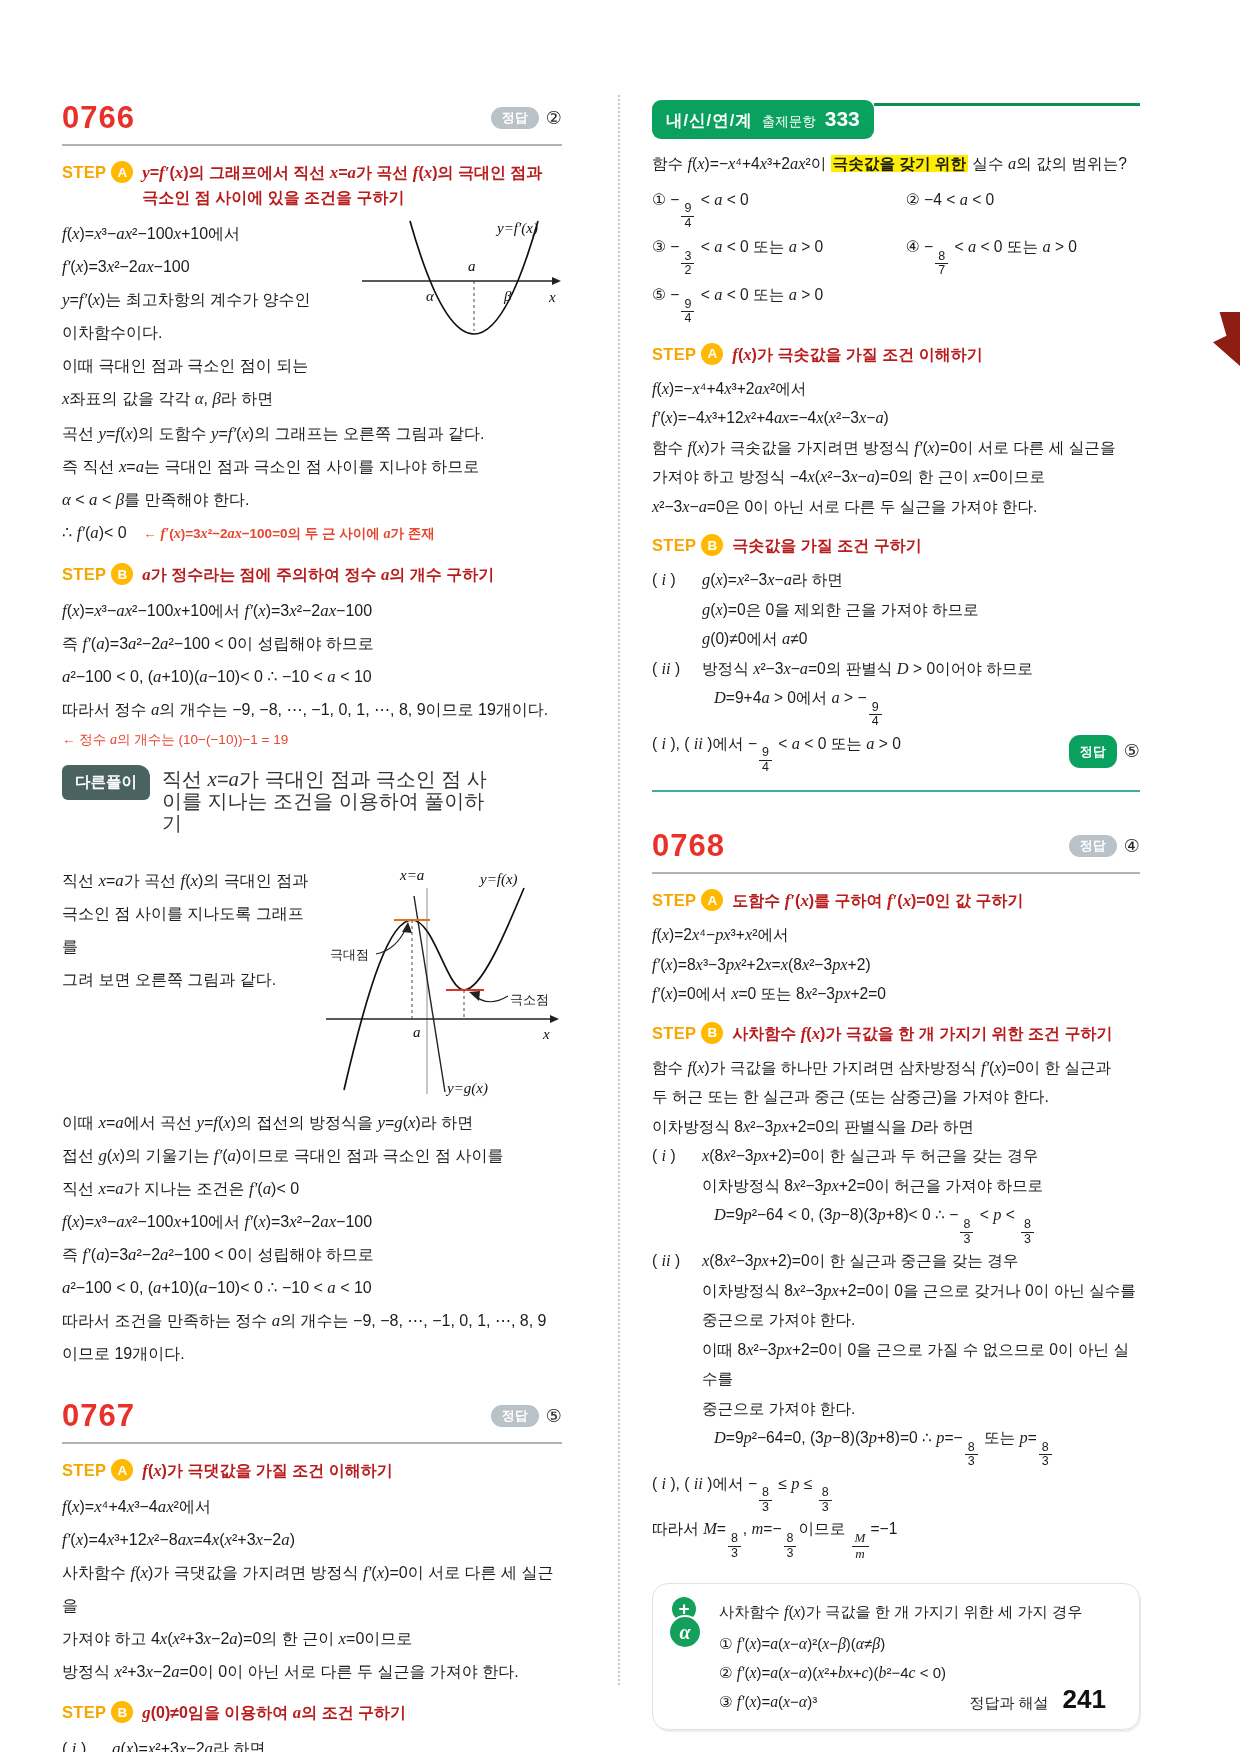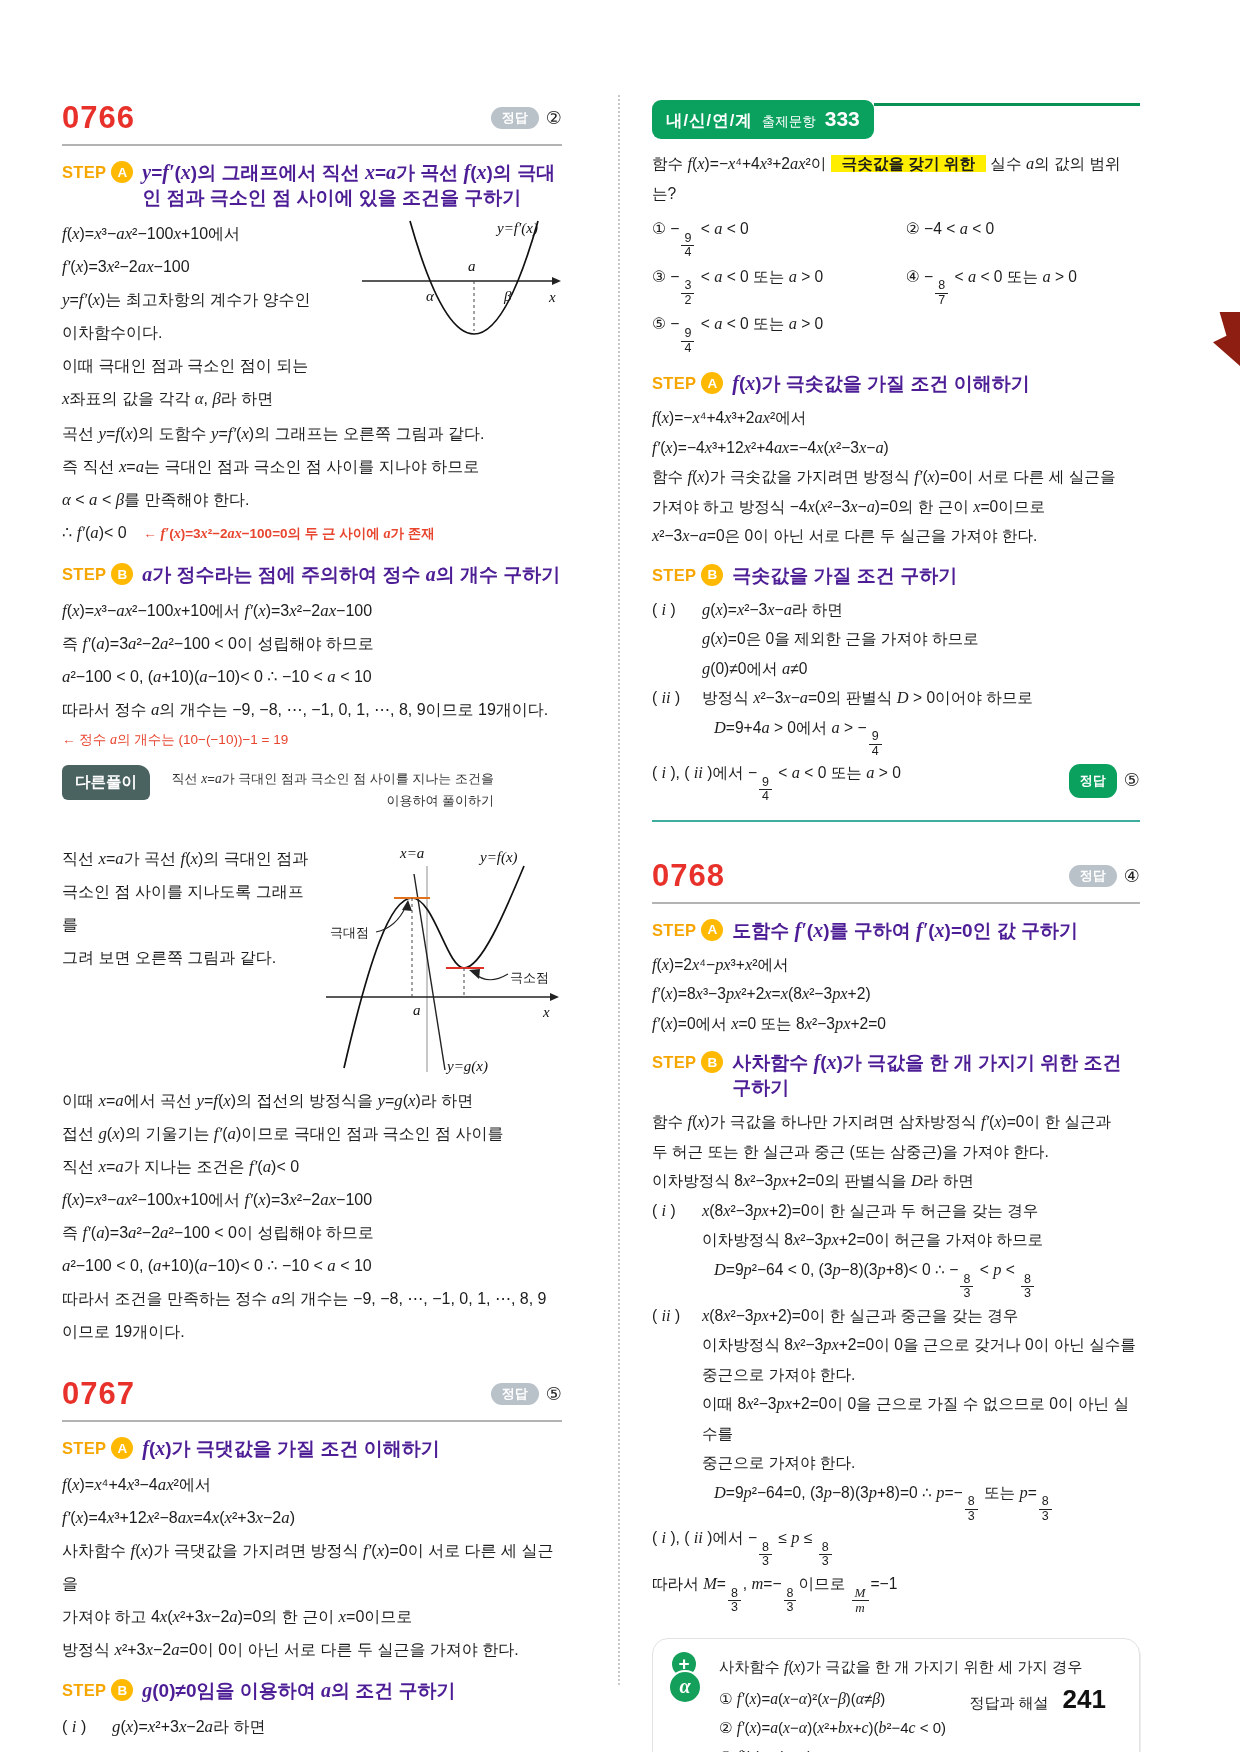--- a/index.html
+++ b/index.html
@@ -17,47 +17,47 @@
 
   .ph{border-bottom:2px solid #b3b3b3;display:flex;align-items:center;justify-content:space-between;padding-bottom:8px;margin-bottom:14px;}
   .pnum{font-size:31px;font-weight:800;color:#e8312a;letter-spacing:1px;}
   .badge{display:flex;align-items:center;gap:7px;font-size:18px;color:#222;}
   .pill{background:#b9c1c9;color:#fff;font-size:13px;padding:2px 11px;border-radius:11px;font-weight:bold;}
   .pill.green{background:#0aa05e;}
 
   .steprow{display:flex;align-items:flex-start;margin:12px 0 7px;}
   .stepw{color:#f7a600;font-weight:800;font-size:16.5px;line-height:24px;letter-spacing:0.3px;}
   .stepc{flex:0 0 auto;width:22px;height:22px;border-radius:50%;background:#ffb900;color:#fff;font-weight:800;font-size:13.5px;display:flex;align-items:center;justify-content:center;margin:1px 9px 0 5px;}
-  .steptitle{font-weight:700;font-size:19px;line-height:25px;color:#4c1d95;flex:1;}
+  .steptitle{font-weight:700;font-size:16px;line-height:25px;color:#b91c1c;flex:1;}
 
   .ln{font-size:16px;line-height:33px;color:#1c1c1c;}
   .col-right .ln{font-size:15.6px;line-height:29.5px;}
   .note{color:#e8452f;font-size:13.5px;}
   .note-inline{margin-left:12px;font-weight:bold;}
   .note-line{line-height:22px;margin:2px 0 8px;}
 
   .g1wrap{position:relative;min-height:200px;}
   .g1{position:absolute;top:2px;right:-4px;}
   .dprow{display:flex;gap:12px;margin:14px 0 4px;align-items:flex-start;}
   .dptab{background:#4a6361;color:#fff;font-weight:700;font-size:15.5px;padding:7px 13px;border-radius:6px 12px 6px 6px;flex:0 0 auto;}
-  .dpdesc{font-size:13px;line-height:22px;color:#333;max-width:332px;padding-top:3px;text-align:right;}
+  .dpdesc{font-size:20px;line-height:22px;color:#333;max-width:332px;padding-top:3px;}
   .altwrap{position:relative;min-height:242px;}
   .g2{position:absolute;top:0;right:-4px;}
   .alt1{margin-top:30px;max-width:250px;}
 
   .mt{font-family:"Liberation Serif","DejaVu Serif",serif;font-style:italic;font-size:15px;fill:#111;}
   .kt{font-family:"Liberation Sans","DejaVu Sans",sans-serif;font-size:13px;fill:#222;}
 
   .naehead{display:flex;align-items:flex-start;margin-bottom:10px;}
   .naebox{background:#0aa05e;color:#fff;border-radius:9px;padding:7px 14px;display:flex;align-items:baseline;gap:9px;flex:0 0 auto;}
   .naebrand{font-weight:800;font-size:16.5px;letter-spacing:1px;}
   .naesub{font-size:13.5px;}
   .naenum{font-weight:800;font-size:21px;}
   .naerule{flex:1;height:3px;background:#0a8f55;margin-top:3px;}
-  .hl{background:#ffee00;font-weight:700;padding:0 11px;margin-top:40px;}
+  .hl{background:#ffee00;font-weight:700;padding:0 2px;margin-top:40px;}
   .opts{display:grid;grid-template-columns:52% 48%;margin:6px 0 16px;row-gap:2px;}
   .opt{font-size:15.6px;line-height:30px;}
   .itemrow{display:flex;}
   .imark{flex:0 0 50px;}
   .ihead{flex:1;}
   .isub{padding-left:50px;}
   .isub2{padding-left:62px;}
   .naefinal{display:flex;justify-content:space-between;align-items:center;}
   .naebottom{height:2px;background:#3fae9f;margin-top:16px;}
   .sect-gap{height:36px;}

